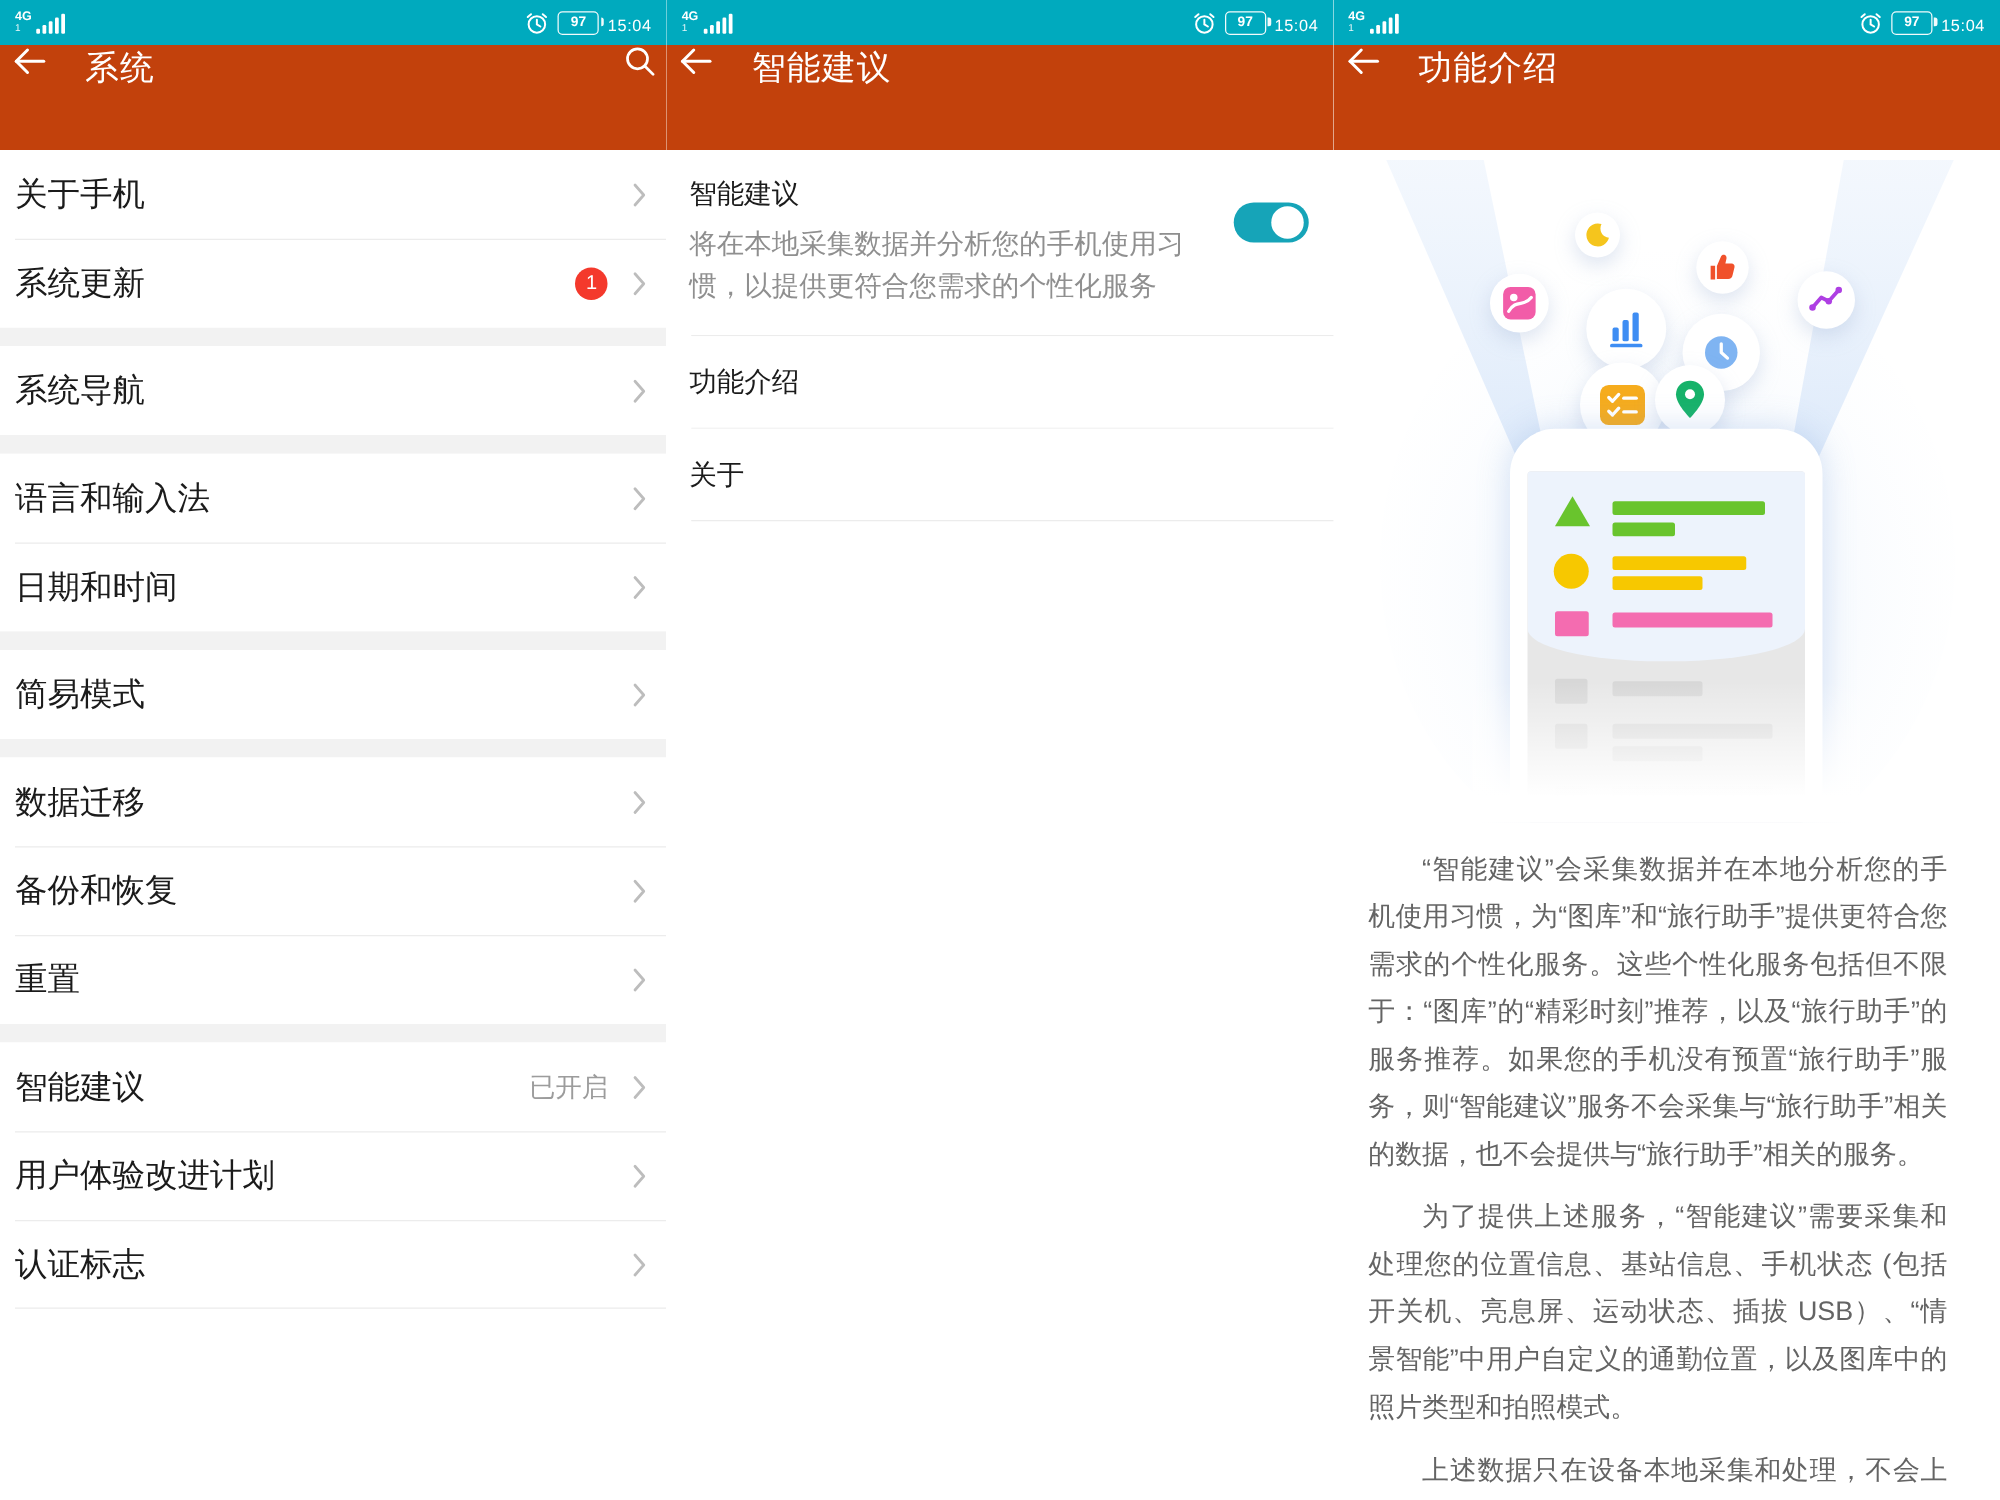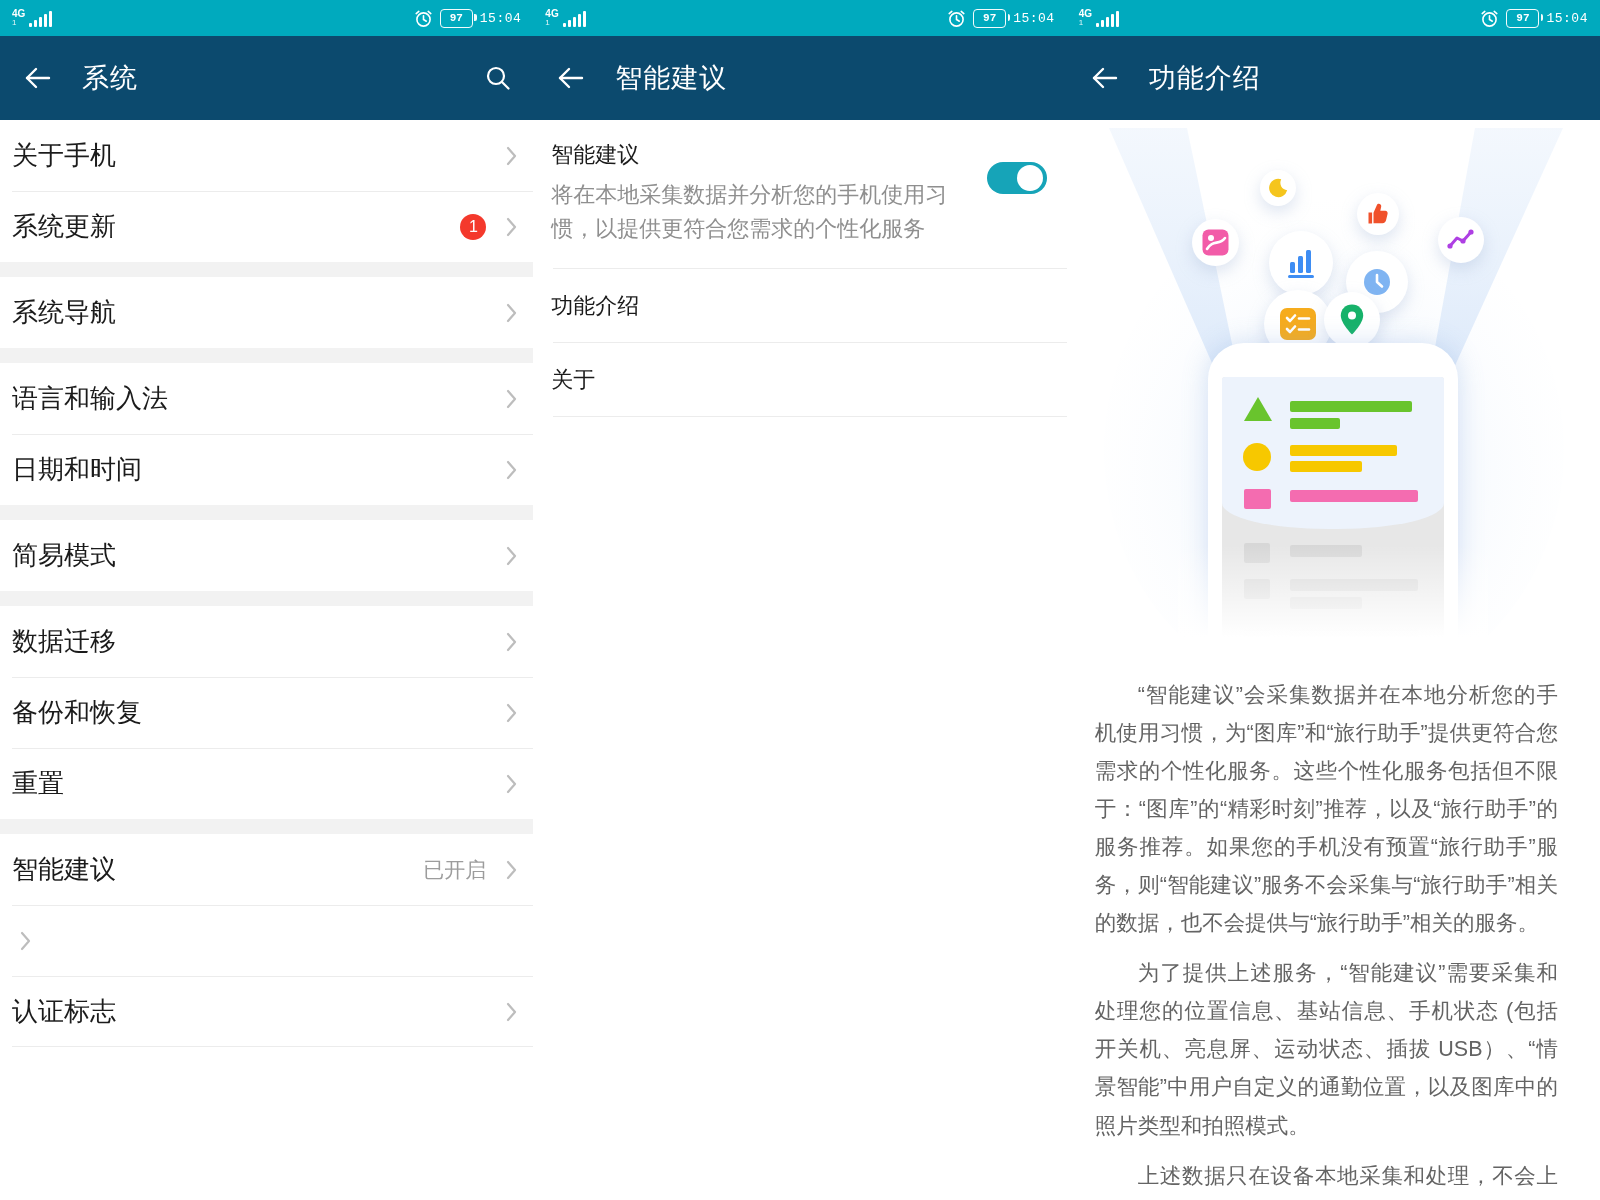--- a/index.html
+++ b/index.html
@@ -7,25 +7,25 @@
   .phone{width:533.33px;height:1200px;position:relative;background:#fff;overflow:hidden;flex:0 0 auto;}
 
   
   .statusbar{height:36px;background:#00AABE;display:flex;align-items:center;justify-content:space-between;padding:0 12px;color:#fff;}
   .sb-left{display:flex;align-items:flex-end;gap:4px;}
   .sig-txt{display:flex;flex-direction:column;line-height:1;align-items:flex-start;}
   .sig-net{font-size:10px;font-weight:bold;}
   .sig-sim{font-size:8px;opacity:.9;}
   .sig-bars{display:flex;align-items:flex-end;gap:2px;height:16px;}
   .sig-bars i{display:block;width:3px;background:#fff;border-radius:1px;}
-  .sb-right{display:flex;align-items:center;gap:7px;font-family:Liberation Mono, monospace;}
+  .sb-right{display:flex;align-items:flex-end;gap:7px;}
   .battery{position:relative;width:31px;height:17px;border:1.6px solid rgba(255,255,255,.95);border-radius:4px;display:flex;align-items:center;justify-content:center;font-size:11px;font-weight:bold;color:#fff;}
   .battery::after{content:'';position:absolute;right:-5px;top:4px;width:2.6px;height:7px;background:rgba(255,255,255,.95);border-radius:0 2px 2px 0;}
   .sb-time{font-size:13px;letter-spacing:.5px;}
-  .appbar{height:84px;background:#0c4a6e;display:flex;align-items:center;padding:0 22px;color:#fff;}
+  .appbar{height:84px;background:#c2410c;display:flex;align-items:flex-start;padding:0 8px;color:#fff;}
   .appbar .title{font-size:27px;margin-left:30px;letter-spacing:1px;}
   .appbar .spacer{flex:1;}
   .iconbtn{display:flex;align-items:center;justify-content:center;background:none;border:none;padding:0;cursor:pointer;}
 
   
   .row{position:relative;height:71px;display:flex;align-items:center;padding:0 16px 0 12px;background:#fff;}
   .row .lbl{flex:1;font-size:26px;color:#1b1b1b;}
   .row.sep::before{content:'';position:absolute;top:0;left:12px;right:0;height:1px;background:#ececec;}
   .row.endline::after{content:'';position:absolute;bottom:0;left:12px;right:0;height:1px;background:#ececec;}
   .band{height:15px;background:#F2F2F2;}
@@ -203,20 +203,21 @@
     <div class="row">
       <span class="lbl">智能建议</span>
       <span class="value">已开启</span>
       <span class="chev">
           <svg width="11" height="20" viewBox="0 0 11 20">
             <polyline points="2,2 9,10 2,18" fill="none" stroke="#bdbdbd" stroke-width="2.2" stroke-linecap="round" stroke-linejoin="round"></polyline>
           </svg>
         </span>
     </div>
     <div class="row sep">
+      <span class="lbl">用户体验改进计划</span>
       <span class="chev">
           <svg width="11" height="20" viewBox="0 0 11 20">
             <polyline points="2,2 9,10 2,18" fill="none" stroke="#bdbdbd" stroke-width="2.2" stroke-linecap="round" stroke-linejoin="round"></polyline>
           </svg>
         </span>
     </div>
     <div class="row sep endline">
       <span class="lbl">认证标志</span>
       <span class="chev">
           <svg width="11" height="20" viewBox="0 0 11 20">

